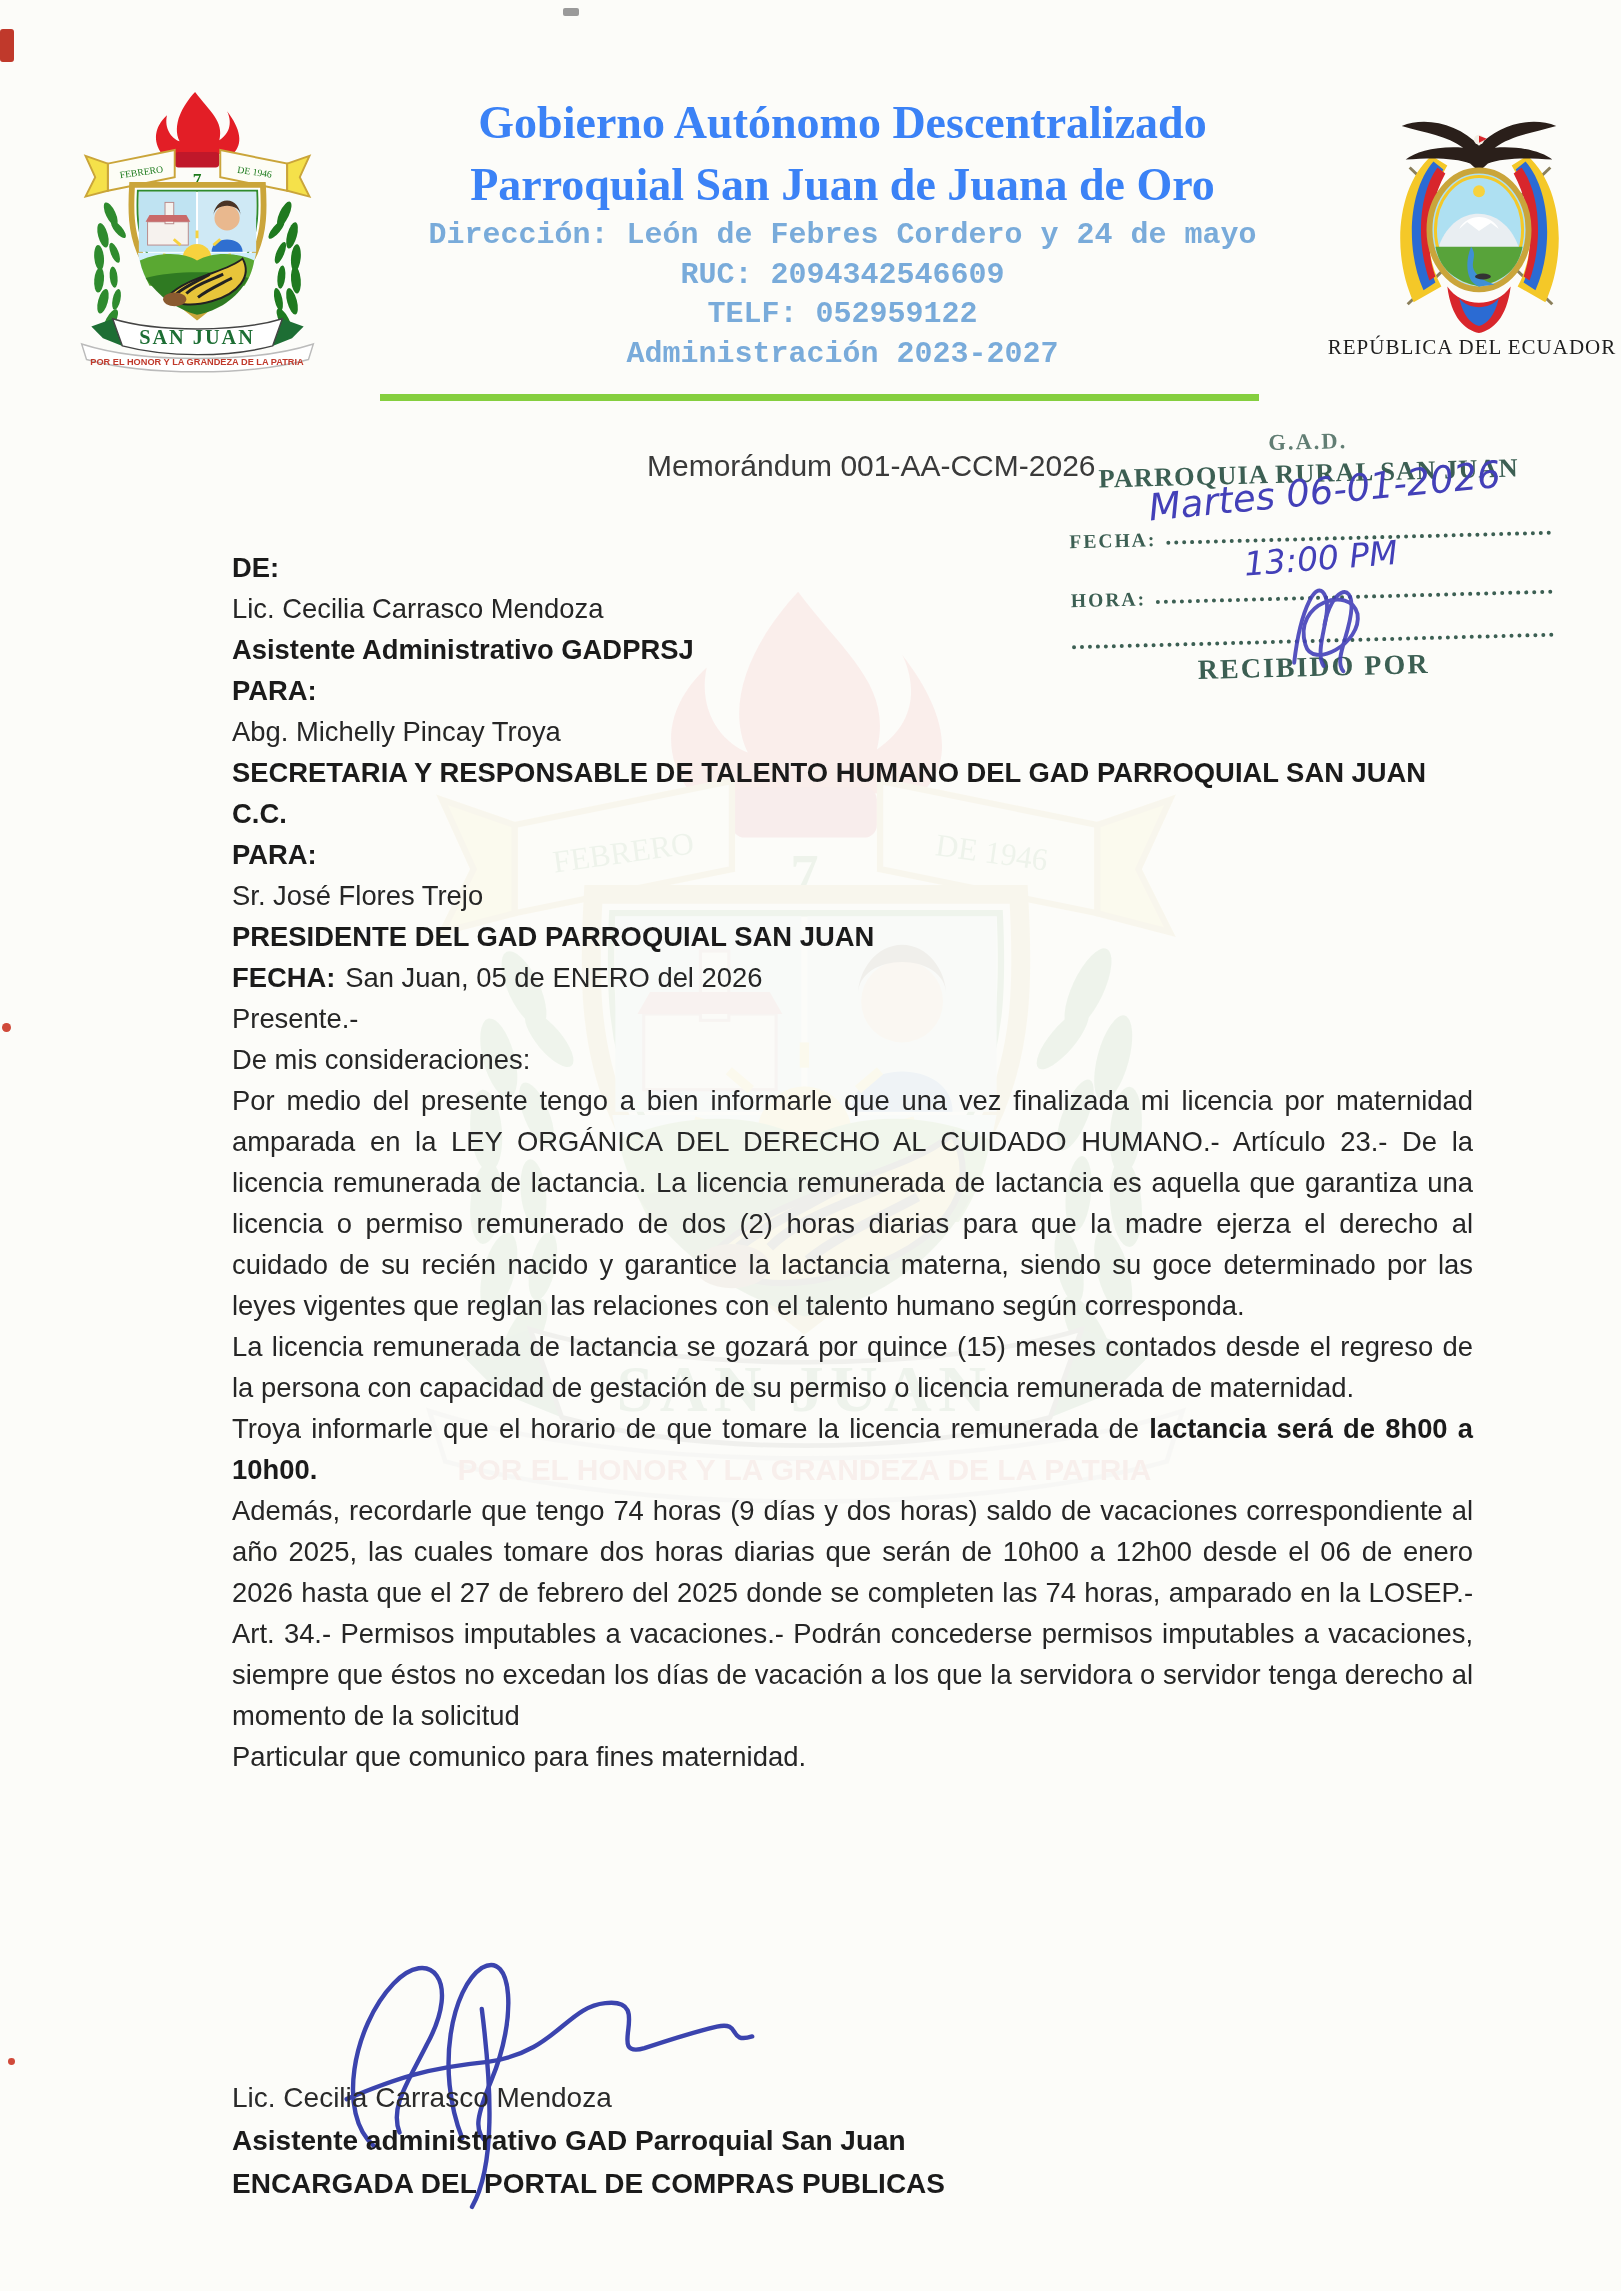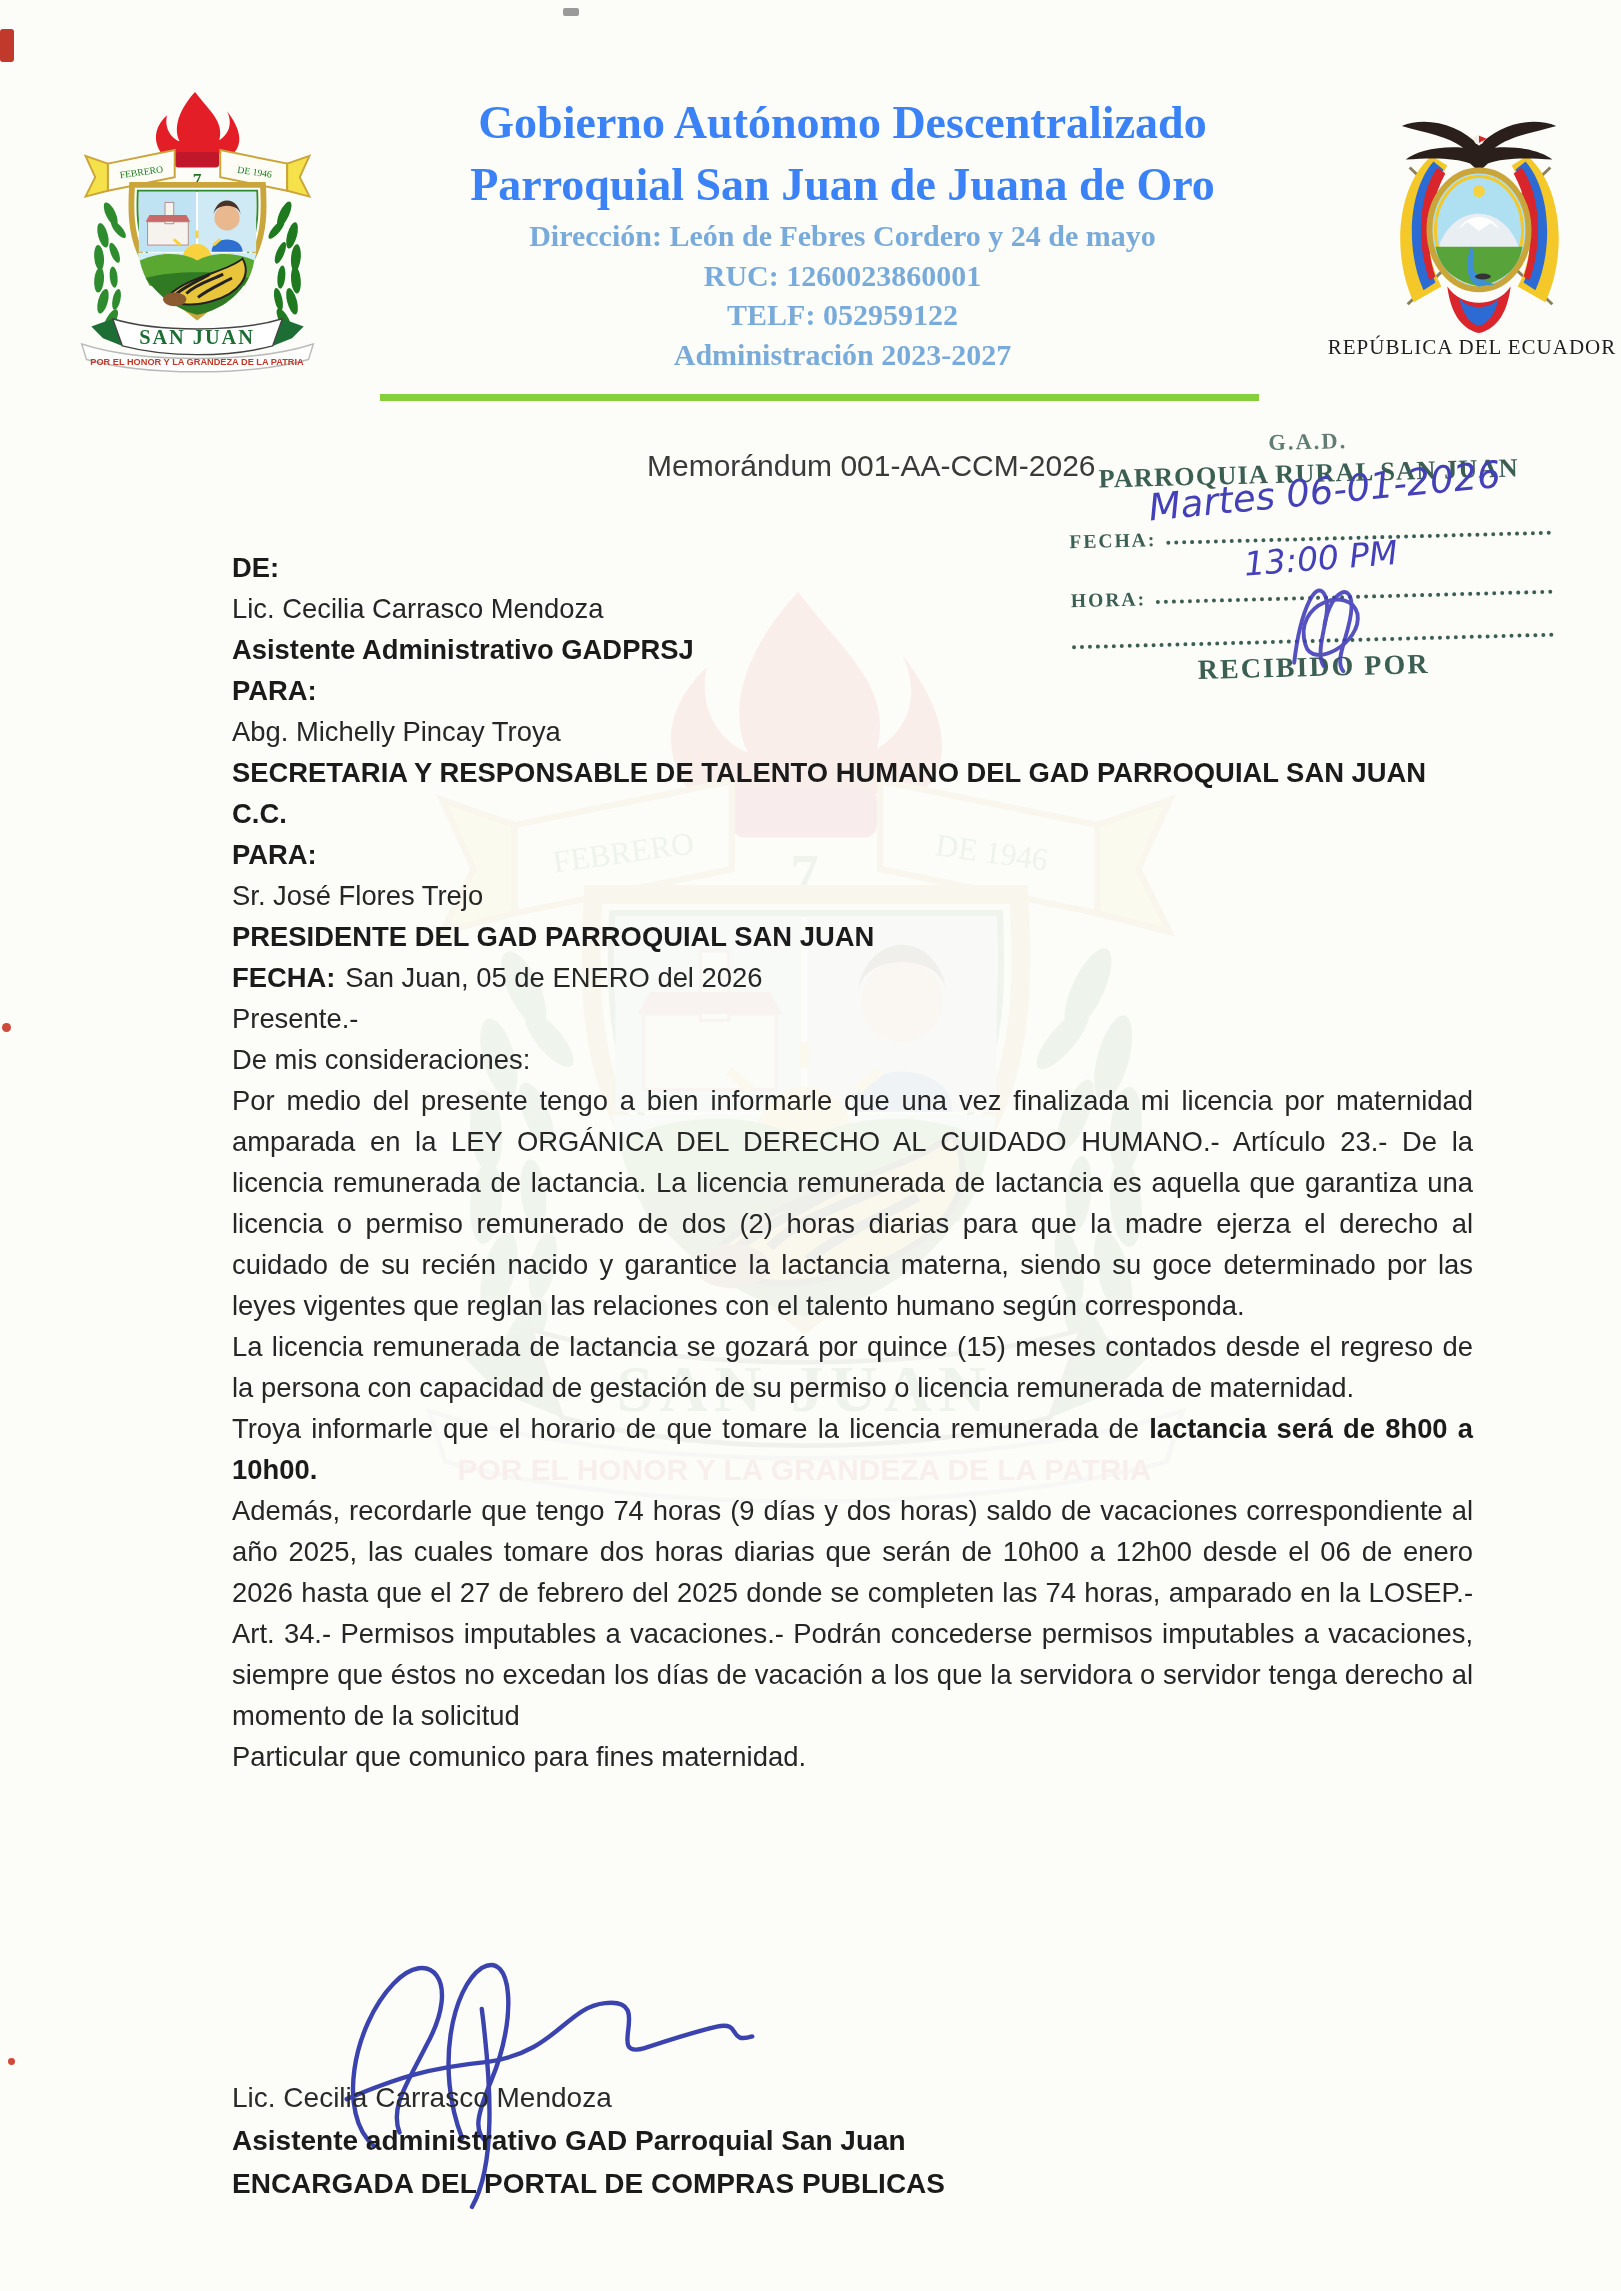--- a/index.html
+++ b/index.html
@@ -7,21 +7,21 @@
         overflow:hidden;font-family:"Liberation Sans",sans-serif;color:#2a2a2a;}
 
   
   .crest-left{position:absolute;left:71px;top:88px;width:253px;height:286px;}
   .crest-right{position:absolute;left:1368px;top:106px;width:223px;height:233px;}
   .crest-right-caption{position:absolute;left:1325px;top:335px;width:294px;text-align:center;
         font-family:"Liberation Serif",serif;font-size:21px;letter-spacing:1px;color:#1f1f1f;}
   .hdr{position:absolute;left:323px;top:92px;width:1039px;text-align:center;}
   .hdr-main{font-family:Liberation Serif, serif;font-weight:bold;font-size:46px;
         line-height:1.35;color:#3b82f6;}
-  .hdr-sub{font-family:Liberation Serif, serif;font-weight:bold;font-size:30px;
+  .hdr-sub{font-family:Liberation Mono, monospace;font-weight:bold;font-size:30px;
         line-height:1.32;color:#79abda;}
   .green-line{position:absolute;left:380px;top:394px;width:879px;height:6.9px;background:#85cf3f;}
 
   
   .memo-ref{position:absolute;left:647px;top:449px;font-size:30px;color:#3a3a3a;}
 
   
   .stamp{position:absolute;left:1070px;top:429px;width:482px;height:274px;
         color:#3c5f53;transform:rotate(-1.5deg);font-family:"Liberation Serif",serif;}
   .stamp-gad{position:absolute;top:0;left:0;right:0;text-align:center;font-size:22.5px;
@@ -202,21 +202,21 @@
   </svg>
   <svg class="crest-right" viewBox="0 0 228 238" width="223" height="233">
     <use href="#crest-ec" width="228" height="238"></use>
   </svg>
   <div class="crest-right-caption">REPÚBLICA DEL ECUADOR</div>
 
   <div class="hdr">
     <div class="hdr-main">Gobierno Autónomo Descentralizado</div>
     <div class="hdr-main">Parroquial San Juan de Juana de Oro</div>
     <div class="hdr-sub">Dirección: León de Febres Cordero y 24 de mayo</div>
-    <div class="hdr-sub">RUC: 1260023860001</div>
+    <div class="hdr-sub">RUC: 2094342546609</div>
     <div class="hdr-sub">TELF: 052959122</div>
     <div class="hdr-sub">Administración 2023-2027</div>
   </div>
   <div class="green-line"></div>
 
   <div class="memo-ref">Memorándum 001-AA-CCM-2026</div>
 
   <div class="stamp">
     <div class="stamp-gad">G.A.D.</div>
     <div class="stamp-org">PARROQUIA RURAL SAN JUAN</div>

